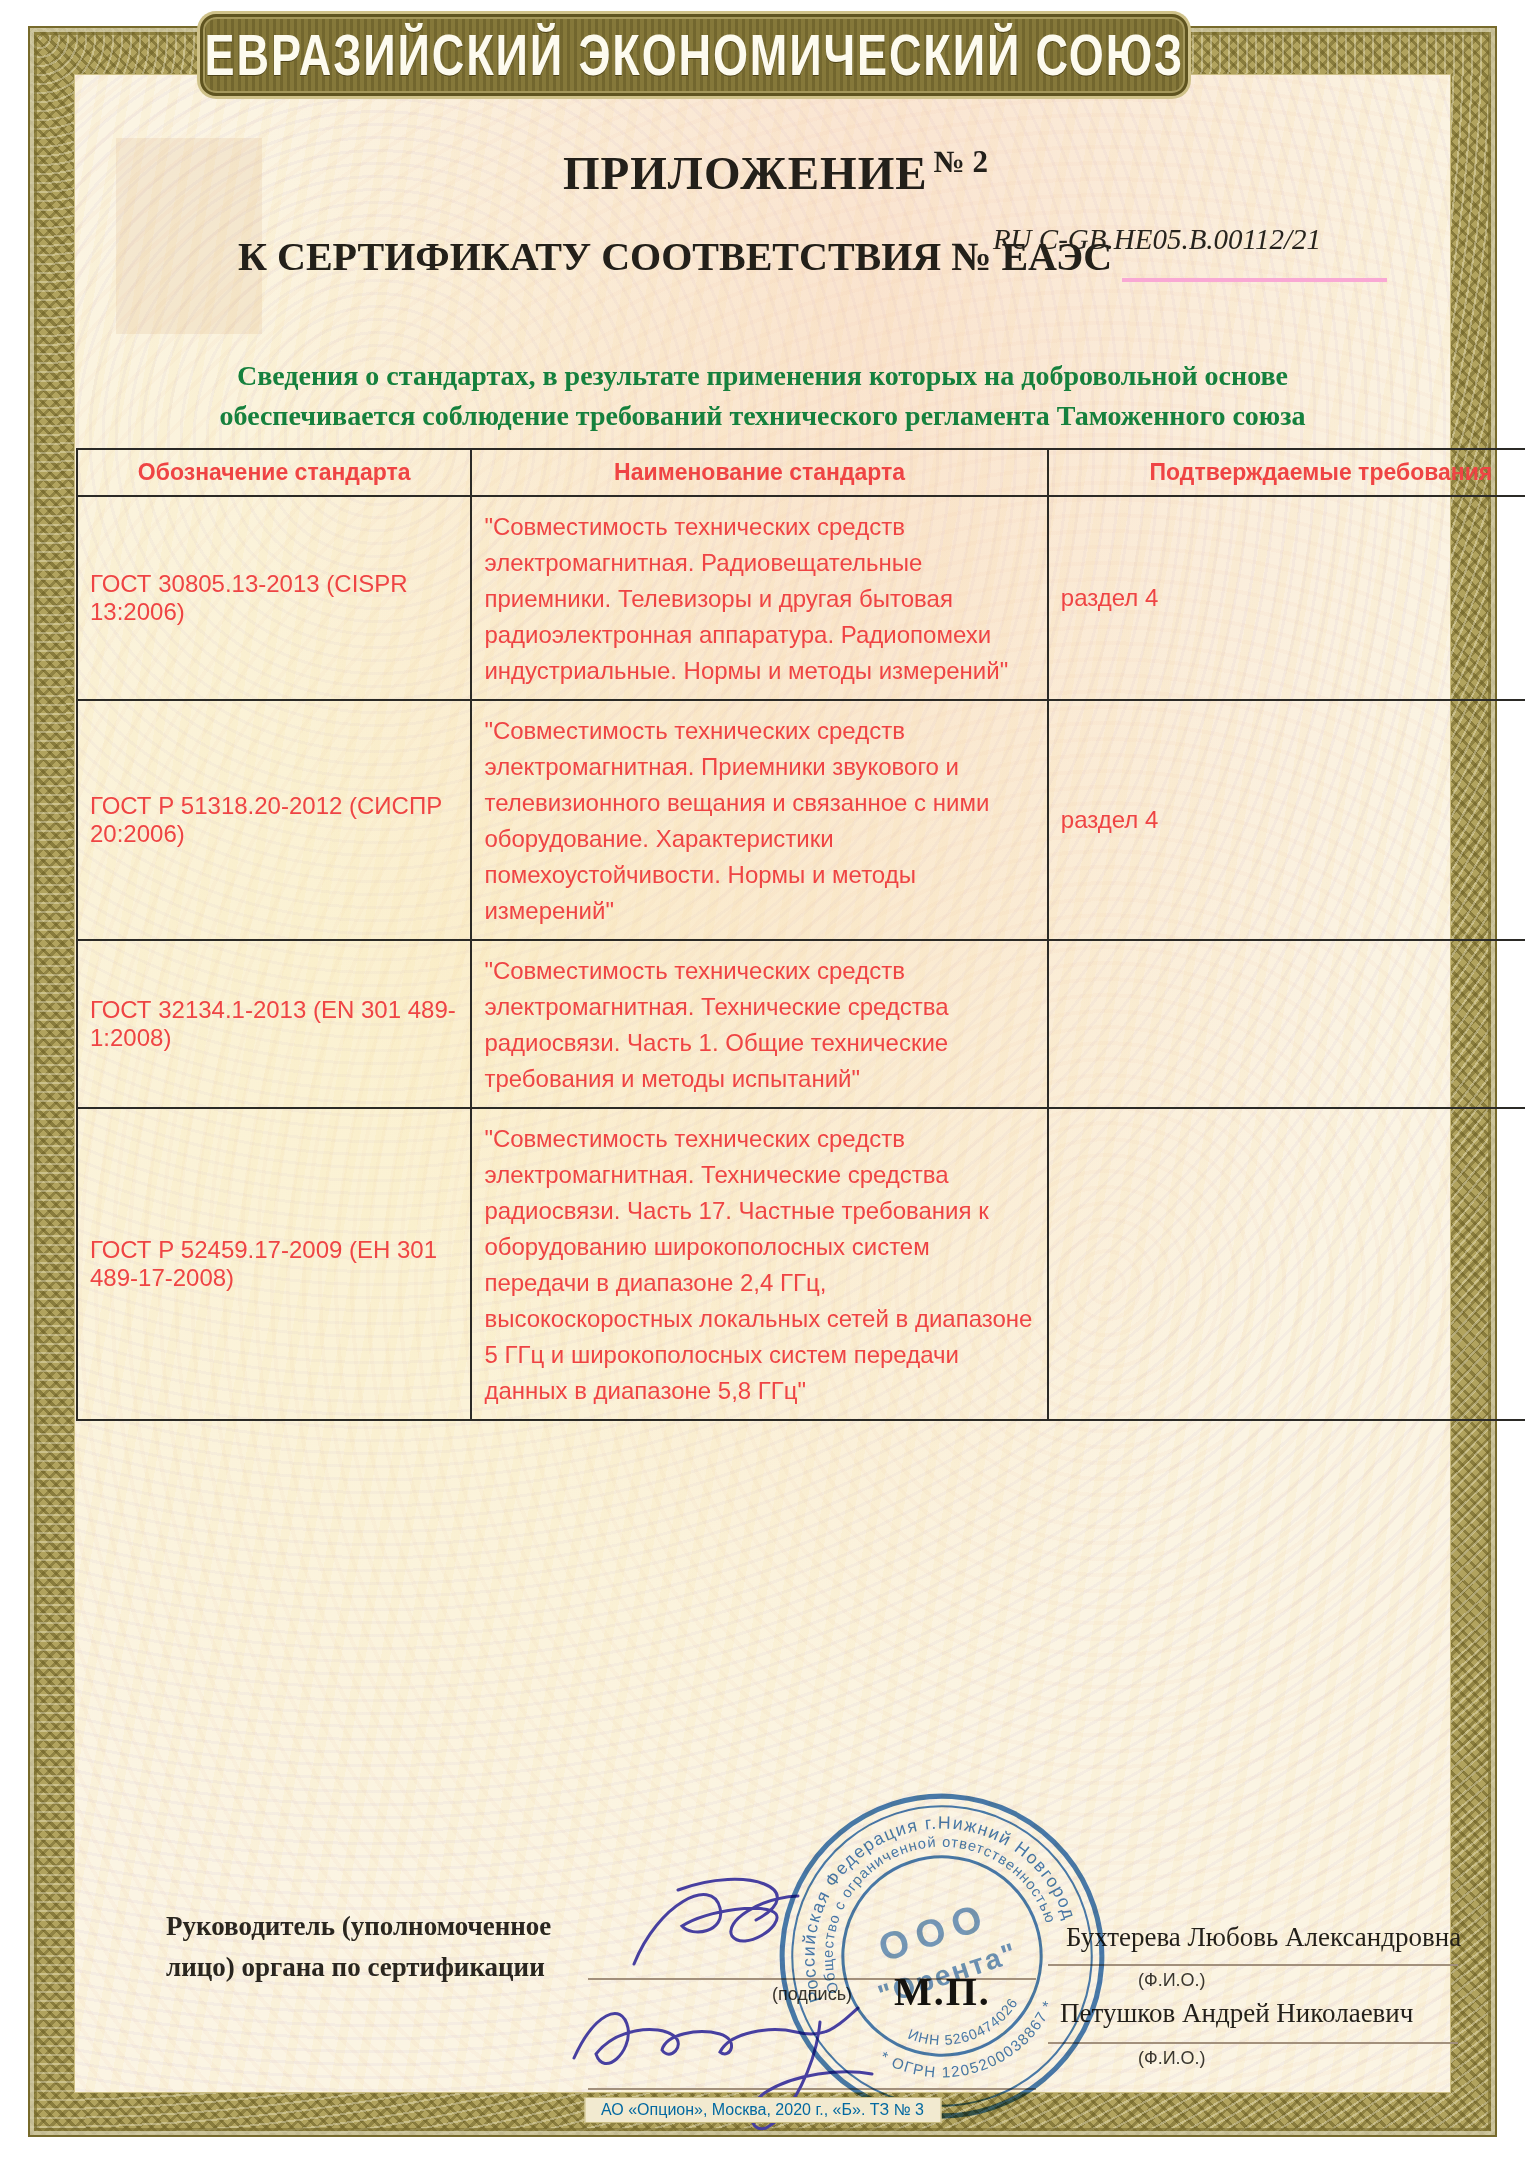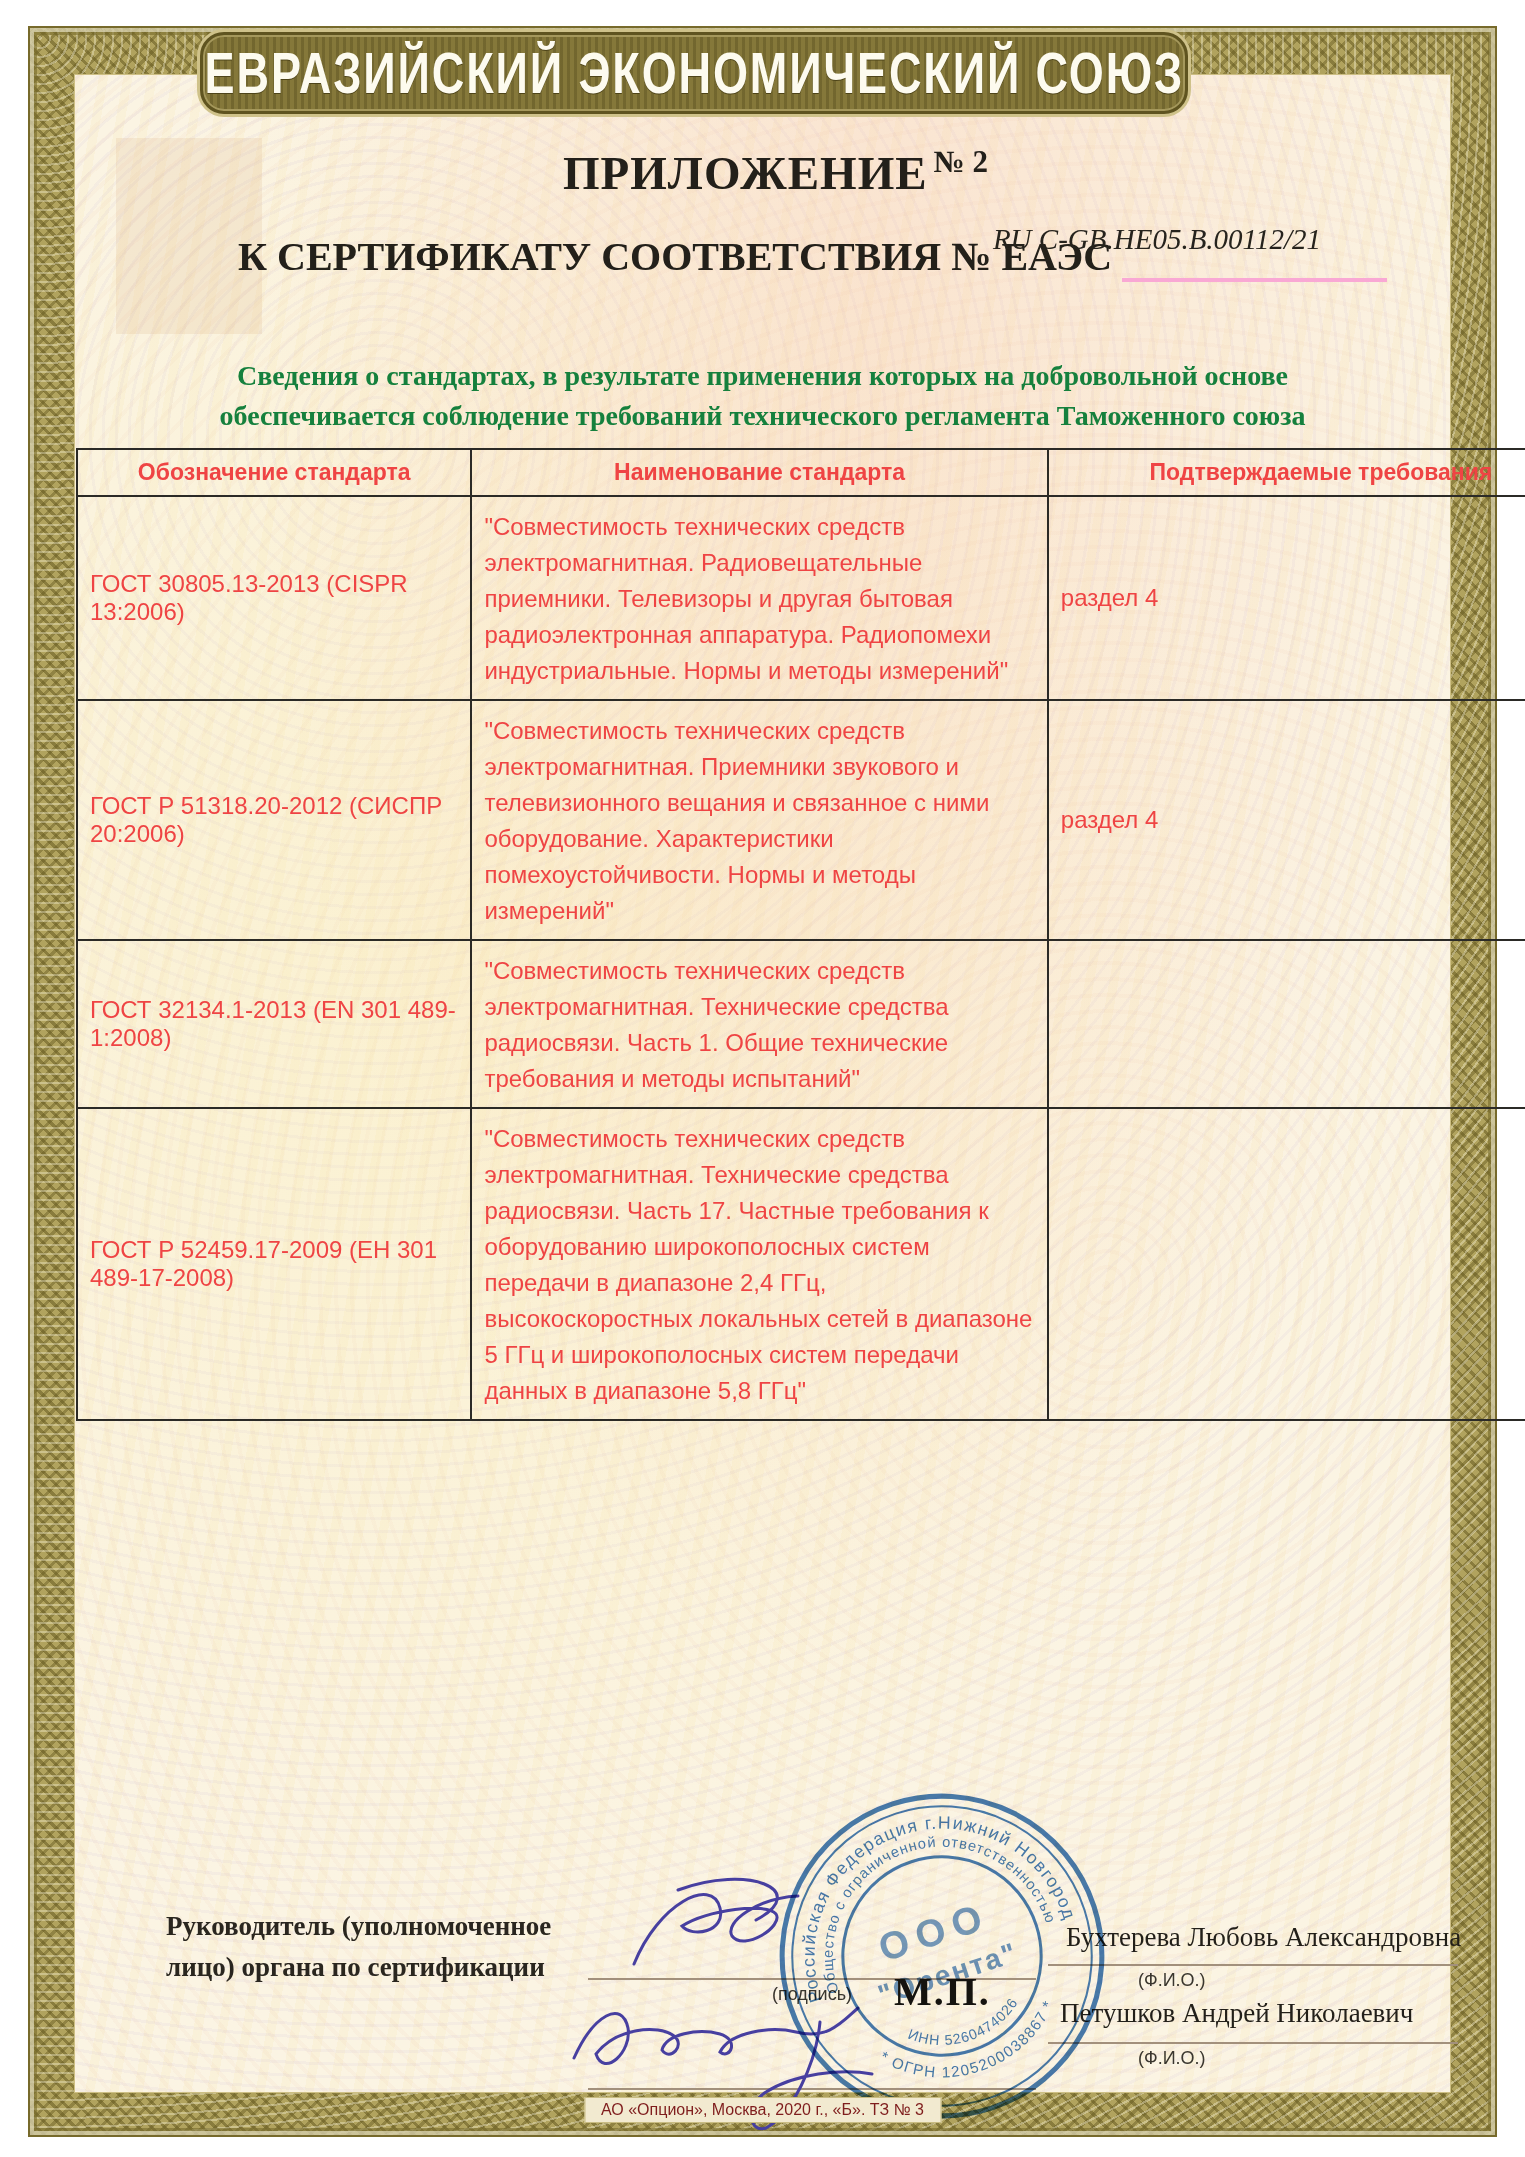--- a/index.html
+++ b/index.html
@@ -29,24 +29,24 @@
       repeating-radial-gradient(circle at 75% 60%, rgba(220,150,120,.05) 0 4px, transparent 4px 16px),
       repeating-linear-gradient(100deg, rgba(240,214,130,.10) 0 9px, transparent 9px 24px);
     border:1px solid #cdbf84;
   }
   .watermark {
     position:absolute; left:116px; top:138px; width:146px; height:196px;
     background:rgba(214,164,118,.17);
   }
   
   .banner {
-    position:absolute; left:200px; top:32px; width:982px; height:76px;
+    position:absolute; left:200px; top:14px; width:982px; height:76px;
     background:#85783a;
     background-image:repeating-linear-gradient(90deg, rgba(58,50,12,.25) 0 3px, transparent 3px 7px);
-    border:3px solid #5f5420; border-radius:24px;
+    border:3px solid #5f5420; border-radius:16px;
     box-shadow:0 0 0 3px #cfc28a, inset 0 0 0 2px #a5985c;
     display:flex; align-items:center; justify-content:center;
   }
   .banner-text {
     color:#fdfbef; font-family:"Liberation Sans", sans-serif; font-weight:bold;
     font-size:49px; letter-spacing:2px; white-space:nowrap;
     transform:scale(.92,1.18); text-shadow:0 1px 0 #4e4419;
   }
   
   .title-row { position:absolute; left:0; right:0; top:146px; text-align:center;margin-left:26px; }
@@ -105,21 +105,21 @@
   .ink { position:absolute; pointer-events:none; }
   .mp-label {
     position:absolute; left:894px; top:1968px; font-weight:bold; font-size:40px;
     letter-spacing:2px; color:#15130f;
   }
   .stamp { position:absolute; left:770px; top:1784px; width:344px; height:344px; opacity:.88; mix-blend-mode:multiply; }
   
   .imprint {
     position:absolute; left:50%; transform:translateX(-50%); bottom:34px;
     background:#f2ead0; border:1px solid #c9bc82; padding:3px 16px;
-    font-family:"Liberation Sans", sans-serif; font-size:16px; color:#7f1d1d; white-space:nowrap;
+    font-family:"Liberation Sans", sans-serif; font-size:16px; color:#0369a1; white-space:nowrap;
   }
 </style>
 </head>
 <body>
 
 <div class="page">
   <div class="frame"></div>
   <div class="inner"></div>
   <div class="watermark"></div>
 

